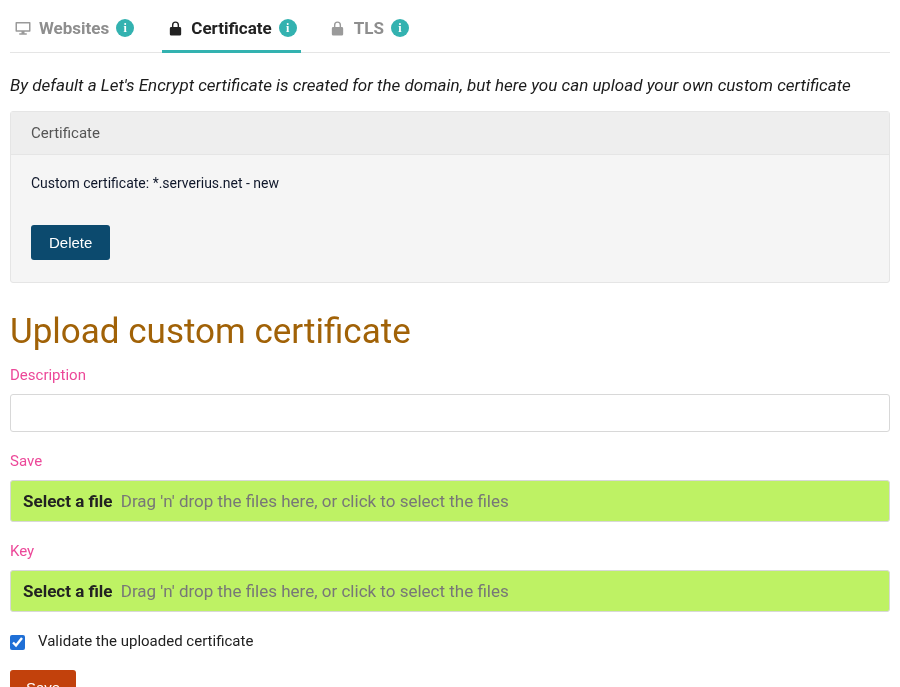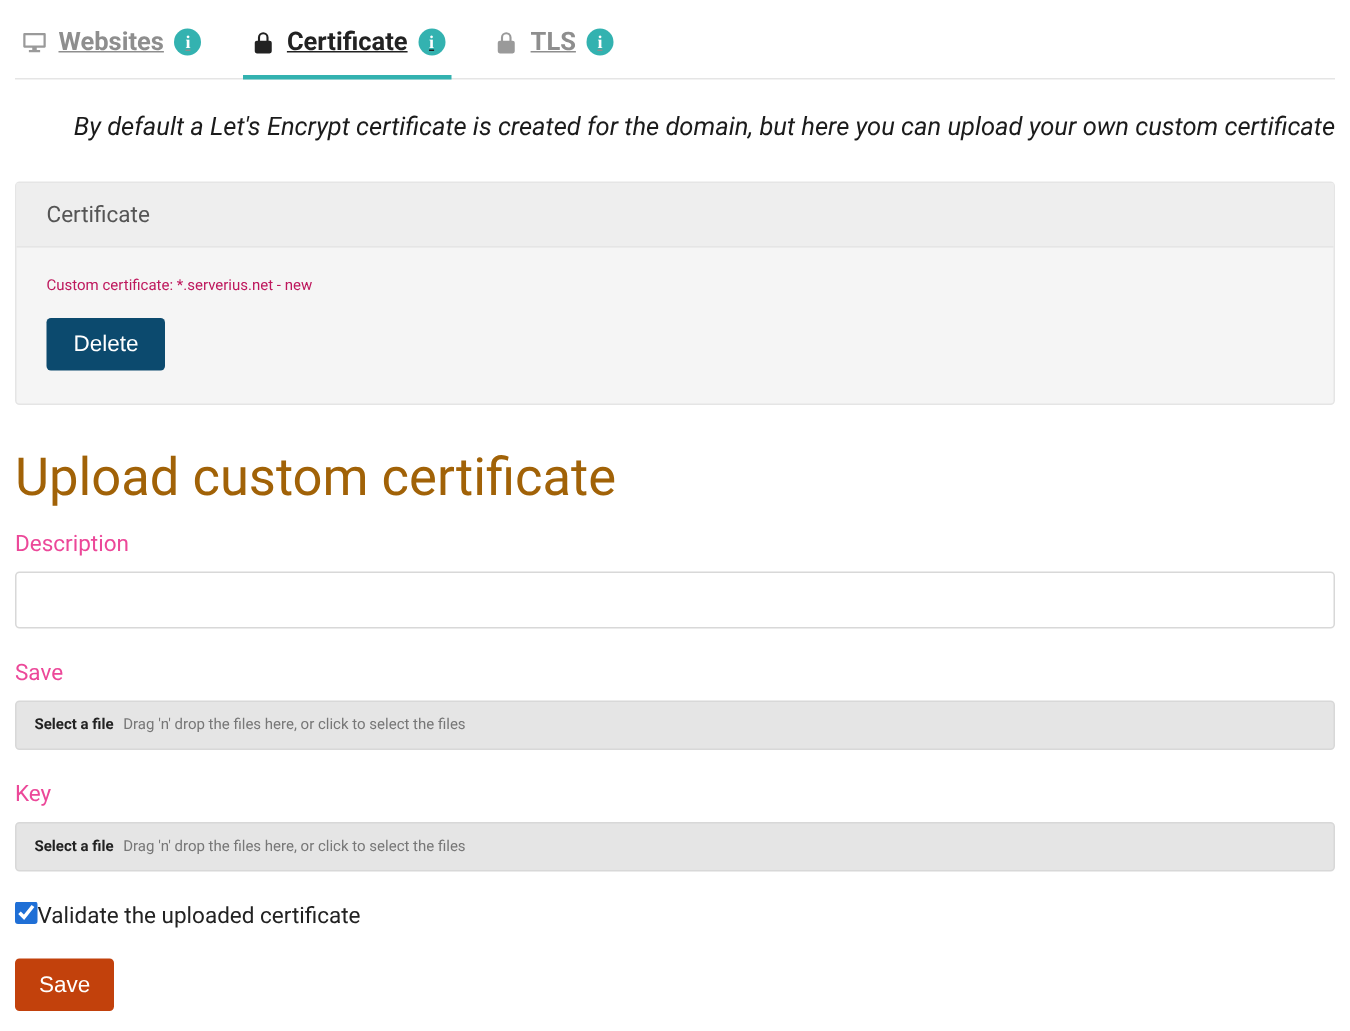--- a/index.html
+++ b/index.html
@@ -25,21 +25,20 @@
       display: flex;
       align-items: center;
       gap: 7px;
       padding: 10px 4px 12px 4px;
       cursor: pointer;
       color: #8e8e8e;
       font-weight: 700;
       font-size: 17px;
       border-bottom: 3px solid transparent;
       margin-bottom: -1px;
-      text-decoration: underline;
     }
     .tab.active {
       color: #222;
       border-bottom: 3px solid #33b2b0;
     }
     .tab-icon {
       width: 18px;
       height: 18px;
       display: inline-flex;
       align-items: center;
@@ -56,44 +55,43 @@
       display: inline-flex;
       align-items: center;
       justify-content: center;
       font-style: normal;
       font-family: Georgia, serif;
     }
     .intro {
       font-style: italic;
       color: #1b1b1b;
       font-size: 17px;
-      margin-bottom: 22px;
+      margin-bottom: 12px;
       line-height: 1.5;
-      text-align: right;
     }
     .panel {
       background: #f5f5f5;
       border: 1px solid #e5e5e5;
       border-radius: 3px;
       margin-bottom: 28px;
     }
     .panel-header {
       padding: 12px 20px;
       border-bottom: 1px solid #e5e5e5;
       background: #eeeeee;
       font-size: 15px;
       color: #555;
     }
     .panel-body {
       padding: 20px 20px 22px 20px;
     }
     .panel-body p {
-      margin-bottom: 16px;
-      font-size: 10px;
-      color: #be185d;
+      margin-bottom: 34px;
+      font-size: 14px;
+      color: #0f172a;
     }
     .btn {
       display: inline-block;
       font-size: 15px;
       padding: 9px 18px;
       border-radius: 3px;
       border: none;
       cursor: pointer;
       color: #fff;
     }
@@ -124,37 +122,37 @@
       font-size: 15px;
       height: 38px;
       margin-bottom: 20px;
       background: #fff;
     }
     .file-drop {
       width: 100%;
       border: 1px solid #d8d8d8;
       border-radius: 3px;
       padding: 10px 12px;
-      font-size: 10px;
-      margin-bottom: 20px;
-      background: #e5e5e5;
+      font-size: 17px;
+      margin-bottom: 20px;
+      background: #bef264;
       cursor: pointer;
     }
     .file-drop .select-label {
       font-weight: 700;
       color: #222;
     }
     .file-drop .drop-hint {
       color: #777;
       margin-left: 4px;
     }
     .checkbox-row {
       display: flex;
-      align-items: flex-start;
-      gap: 0;
+      align-items: flex-end;
+      gap: 13px;
       margin-bottom: 20px;
     }
     .checkbox-row input[type="checkbox"] {
       width: 15px;
       height: 15px;
       accent-color: #1f6fd6;
     }
     .checkbox-row label {
       font-size: 15px;
       color: #222;

